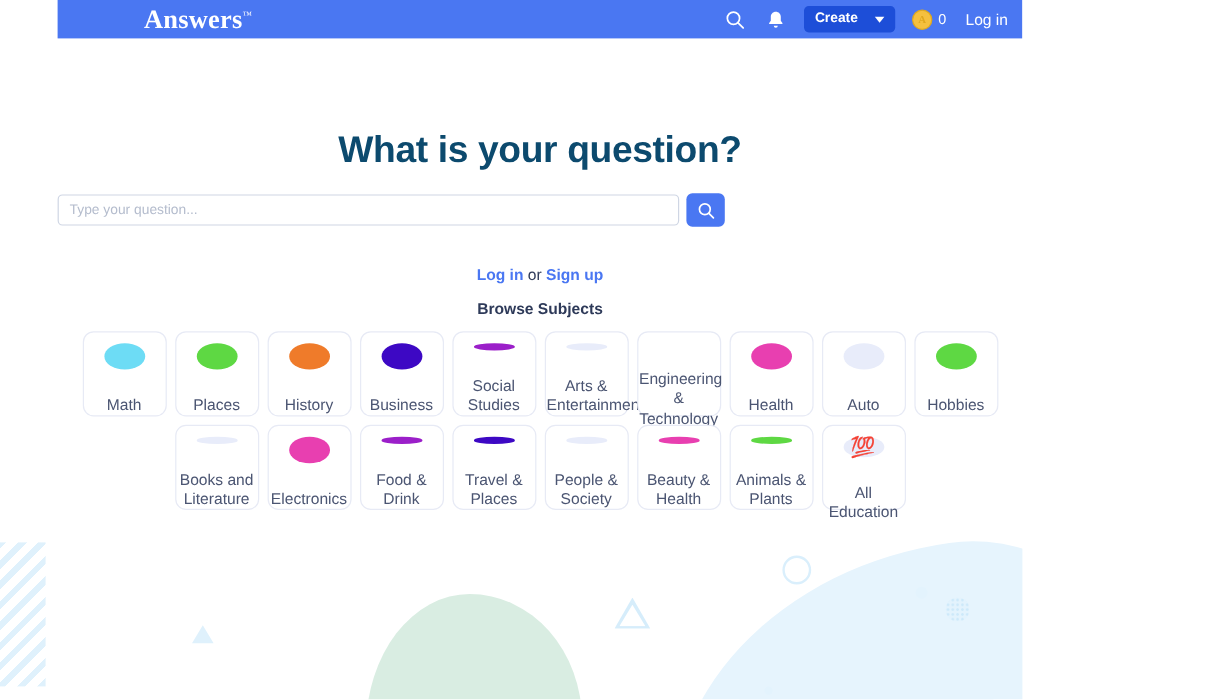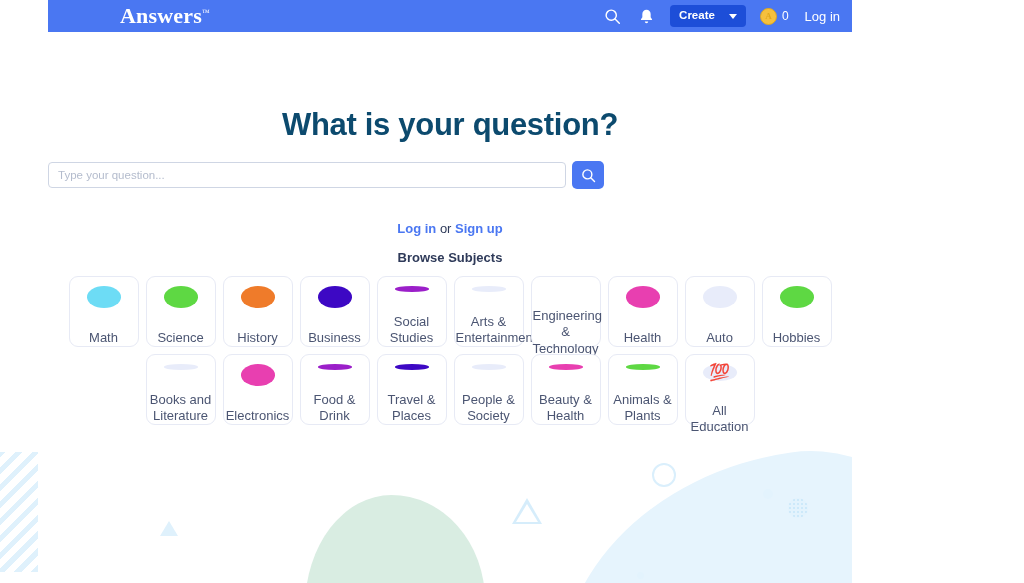--- a/index.html
+++ b/index.html
@@ -267,21 +267,21 @@
 
     <div class="browse-title">Browse Subjects</div>
 
     <div class="tiles">
         <div class="tile">
           <div class="tile-circle" style="background: rgb(109, 220, 245);"></div>
           <div class="tile-label">Math</div>
         </div>
         <div class="tile">
           <div class="tile-circle" style="background: rgb(94, 216, 67);"></div>
-          <div class="tile-label">Science</div>
+          <div class="tile-label">Places</div>
         </div>
         <div class="tile">
           <div class="tile-circle" style="background: rgb(239, 123, 42);"></div>
           <div class="tile-label">History</div>
         </div>
         <div class="tile">
           <div class="tile-circle" style="background: rgb(61, 8, 196);"></div>
           <div class="tile-label">Business</div>
         </div>
         <div class="tile">

